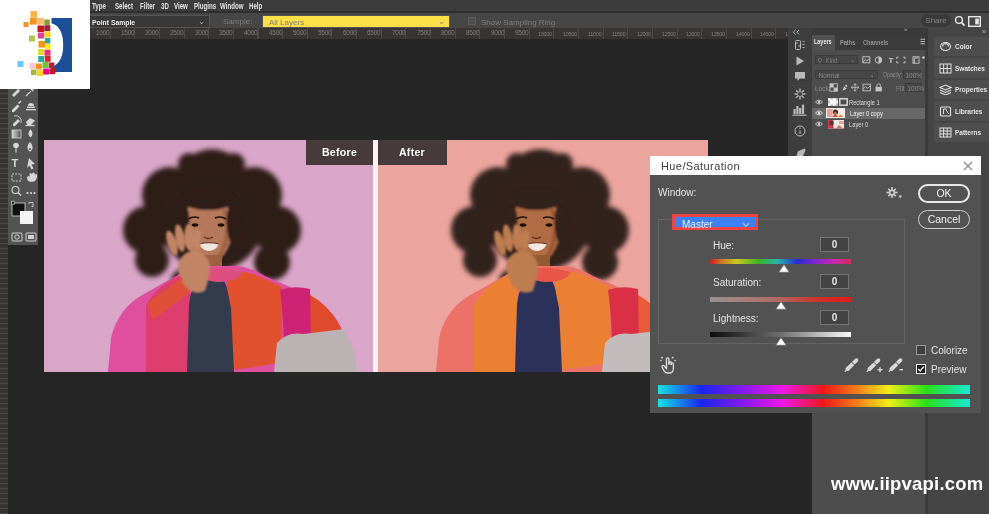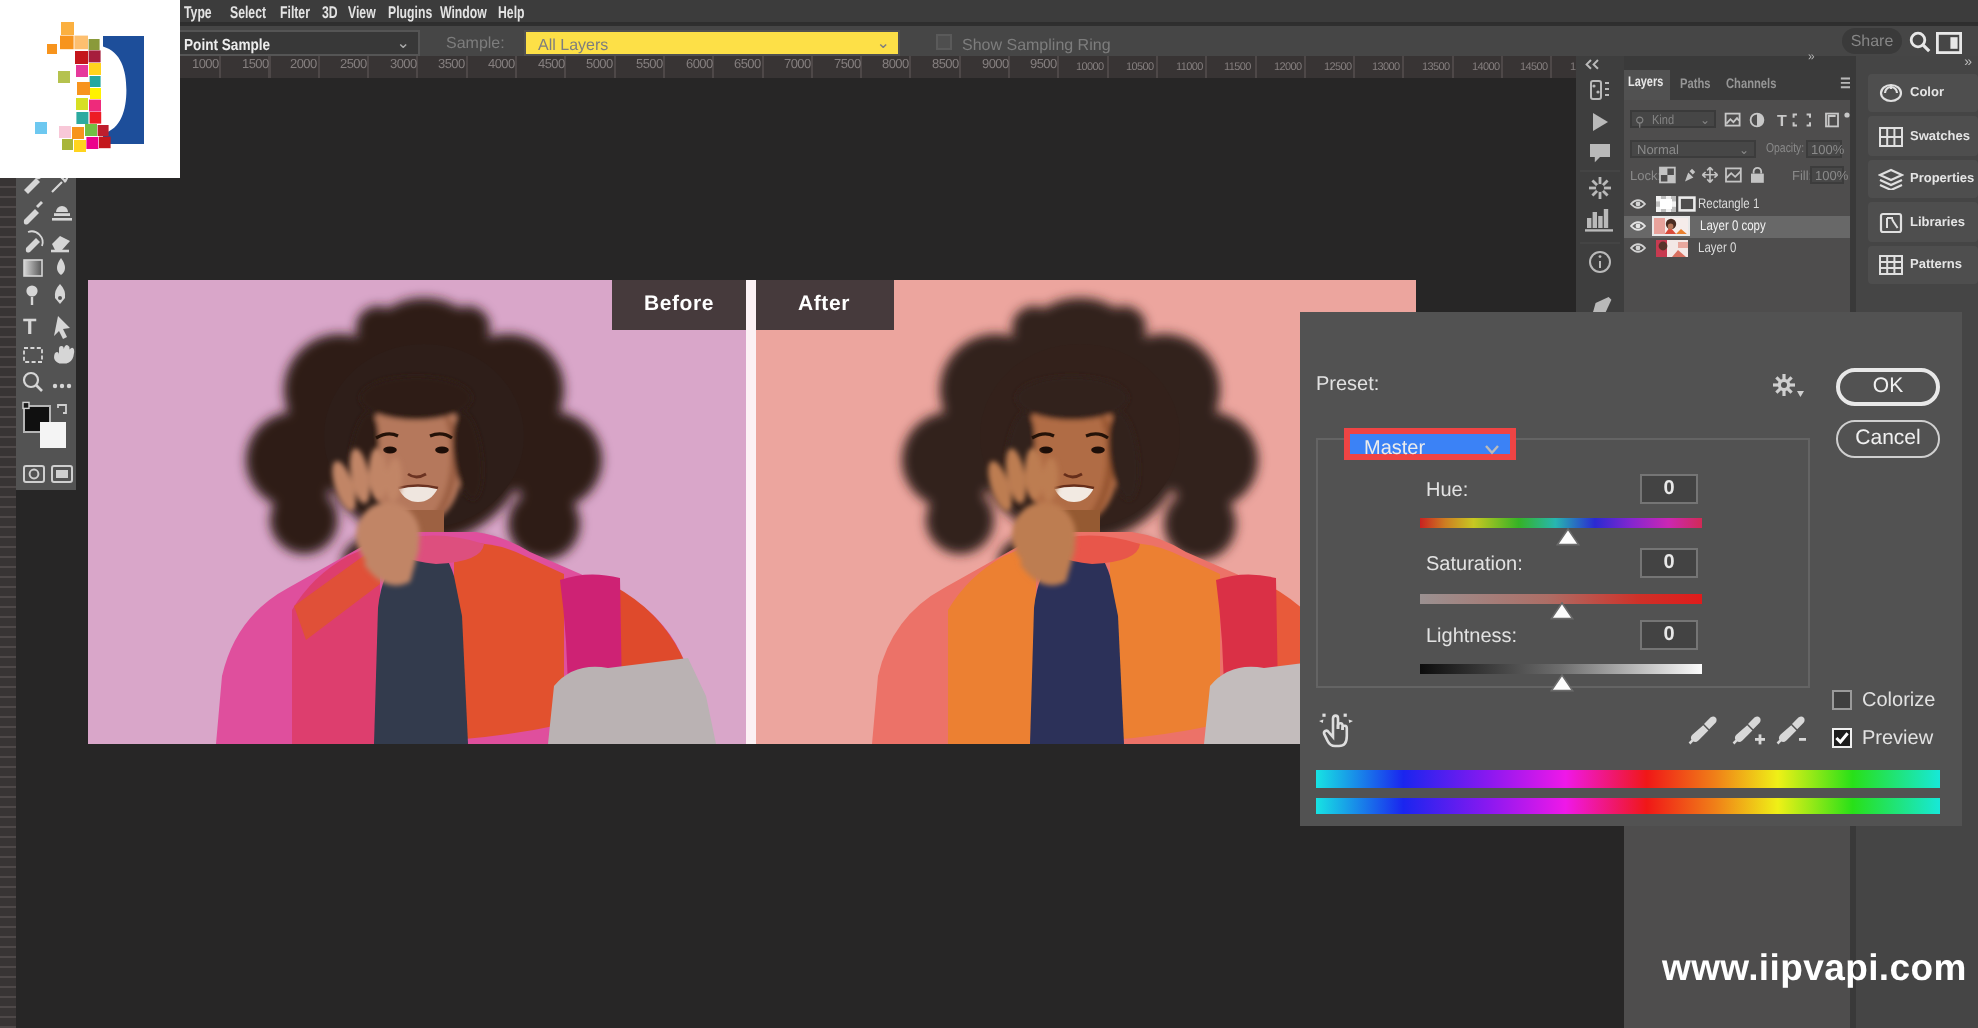--- a/index.html
+++ b/index.html
@@ -521,21 +521,28 @@
           <line x1="1" y1="4" x2="12" y2="4"></line>
           <line x1="1" y1="7" x2="12" y2="7"></line>
         </g>
       </svg>
     <span>Patterns</span>
   </div>
   <span class="abs" style="right:3px;top:0px;color:#bbb;font-size:7px;">»</span>
 </div>
 
 <div id="dlg" class="abs">
-  <span class="abs dlab" style="left:8px;top:31px;">Preset:</span>
+  <div id="dlgtitle" class="abs">
+      <span style="position:absolute;left:11px;top:3.5px;letter-spacing:0.4px;">Hue/Saturation</span>
+    <svg style="position:absolute;left:313px;top:5px;" width="10" height="10" viewBox="0 0 10 10">
+        <line x1="1" y1="1" x2="9" y2="9" stroke="#8d8d8d" stroke-width="1.2"></line>
+        <line x1="9" y1="1" x2="1" y2="9" stroke="#8d8d8d" stroke-width="1.2"></line>
+      </svg>
+  </div>
+  <span class="abs dlab" style="left:8px;top:31px;">Window:</span>
   <svg class="abs" style="left:236px;top:30px;" width="16" height="13" viewBox="0 0 16 13">
     <g fill="#cfcfcf">
         <circle cx="6" cy="6.5" r="3.1"></circle>
         <g stroke="#cfcfcf" stroke-width="1.6">
           <line x1="6" y1="1" x2="6" y2="12"></line>
           <line x1="0.5" y1="6.5" x2="11.5" y2="6.5"></line>
           <line x1="2.2" y1="2.7" x2="9.8" y2="10.3"></line>
           <line x1="9.8" y1="2.7" x2="2.2" y2="10.3"></line>
         </g>
         <circle cx="6" cy="6.5" r="1.5" fill="#525252"></circle>

